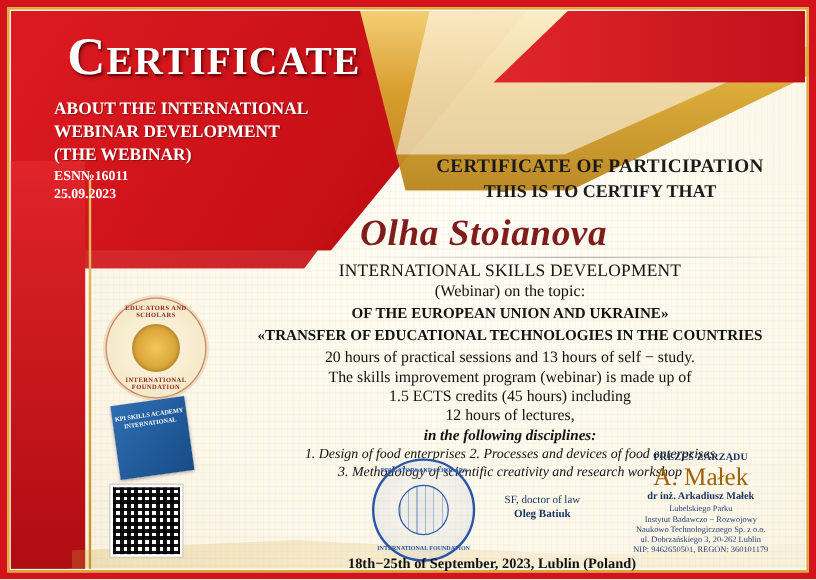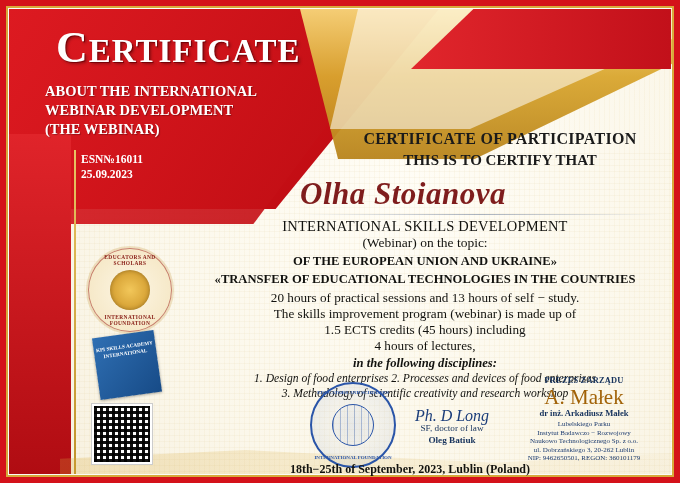--- a/index.html
+++ b/index.html
@@ -104,24 +104,23 @@
     white-space:nowrap;
   }
   .title .small-caps{font-size:33px;}
   .subtitle{
     position:absolute;left:45px;top:82px;
     color:#ffffff;font-weight:bold;font-size:14.5px;line-height:19px;
     font-family:"Liberation Serif", serif;
     text-shadow:1px 1px 1px rgba(0,0,0,0.3);
   }
   .esn{
-    position:absolute;left:45px;top:152px;
+    position:absolute;left:45px;top:140px;
     color:#ffffff;font-weight:bold;font-size:11.5px;line-height:15px;
     font-family:"Liberation Serif", serif;
-    margin-left:36px;
   }
 
   
   .cop{
     position:absolute;left:340px;top:130px;width:320px;
     text-align:center;color:#1a1a1a;font-weight:bold;font-size:16px;
     letter-spacing:0.3px;
   }
   .certify{
     position:absolute;left:340px;top:152px;width:320px;
@@ -270,21 +269,21 @@
   <div class="name-rule"></div>
 
   <div class="body-block">
     <div class="l1">INTERNATIONAL SKILLS DEVELOPMENT</div>
     <div class="l2">(Webinar) on the topic:</div>
     <div class="l3">OF THE EUROPEAN UNION AND UKRAINE»</div>
     <div class="l3">«TRANSFER OF EDUCATIONAL TECHNOLOGIES IN THE COUNTRIES</div>
     <div class="l5">20 hours of practical sessions and 13 hours of self − study.</div>
     <div class="l6">The skills improvement program (webinar) is made up of</div>
     <div class="l7">1.5 ECTS credits (45 hours) including</div>
-    <div class="l8">4 hours of lectures,</div>
+    <div class="l8">12 hours of lectures,</div>
     <div class="l9">in the following disciplines:</div>
     <div class="disc">1. Design of food enterprises 2. Processes and devices of food enterprises</div>
     <div class="disc">3. Methodology of scientific creativity and research workshop</div>
   </div>
 
   <div class="emblem-top">
     <div class="ring-t">EDUCATORS AND SCHOLARS</div>
     <div class="core"></div>
     <div class="ring-b">INTERNATIONAL FOUNDATION</div>
   </div>
@@ -295,21 +294,20 @@
 
   <div class="qr"></div>
 
   <div class="round-seal">
     <div class="rt">EDUCATORS AND SCHOLARS</div>
     <div class="globe"></div>
     <div class="rb">INTERNATIONAL FOUNDATION</div>
   </div>
 
   <div class="sign-left">
-    <div class="sig-script-1">Ph. D Long</div>
     <div>SF, doctor of law</div>
     <div style="font-weight:bold">Oleg Batiuk</div>
   </div>
 
   <div class="sign-right">
     <div class="prezes">PREZES ZARZĄDU</div>
     <div class="sig-script-2">A. Małek</div>
     <div class="sig-name">dr inż. Arkadiusz Małek</div>
     <div class="addr">
       <div>Lubelskiego Parku</div>

